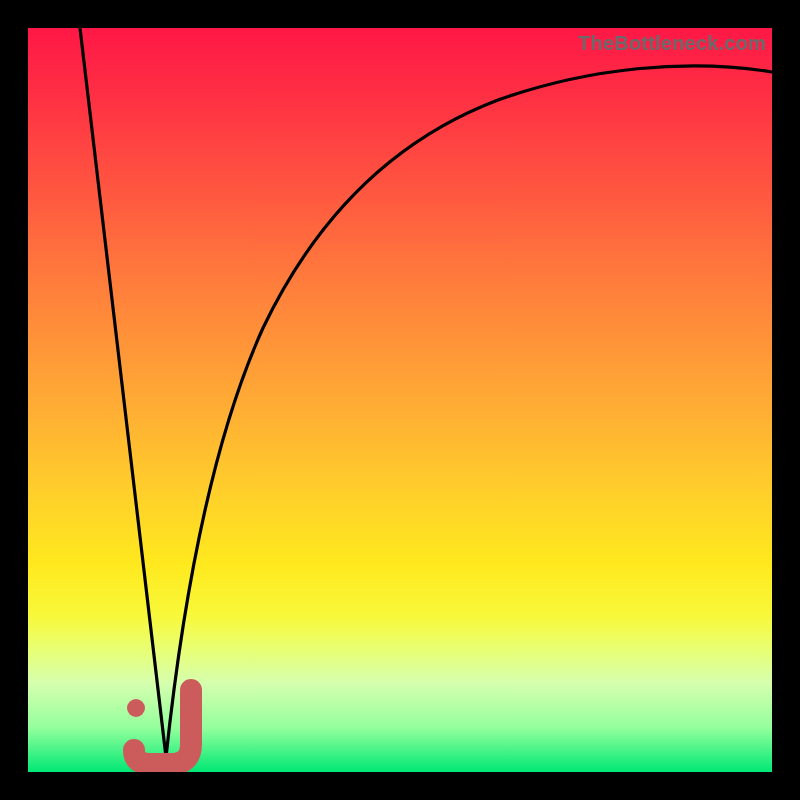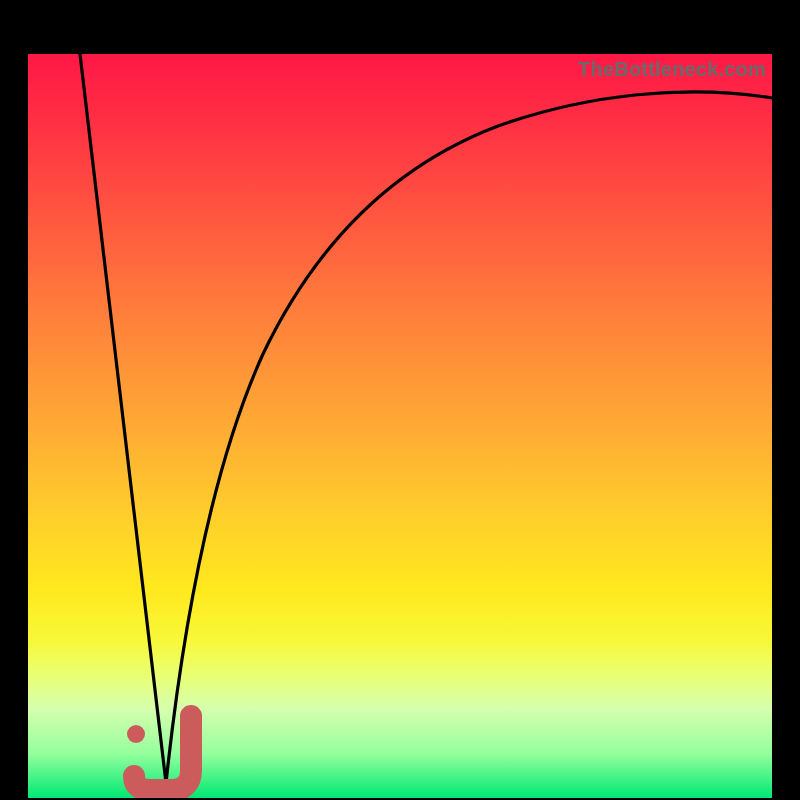--- a/index.html
+++ b/index.html
@@ -33,21 +33,20 @@
       #ff823b 36%,
       #ffaa35 50%,
       #ffce2b 62%,
       #ffe91e 72%,
       #f8f83a 79%,
       #eaff6d 83%,
       #d6ffae 88%,
       #95ff9d 94%,
       #00e874 100%
     );
-    margin-top: 26px;
   }
   .watermark {
     position: absolute;
     top: 4px;
     right: 6px;
     font-size: 20px;
     font-weight: 600;
     color: #6a6a6a;
     letter-spacing: 0.2px;
     user-select: none;

